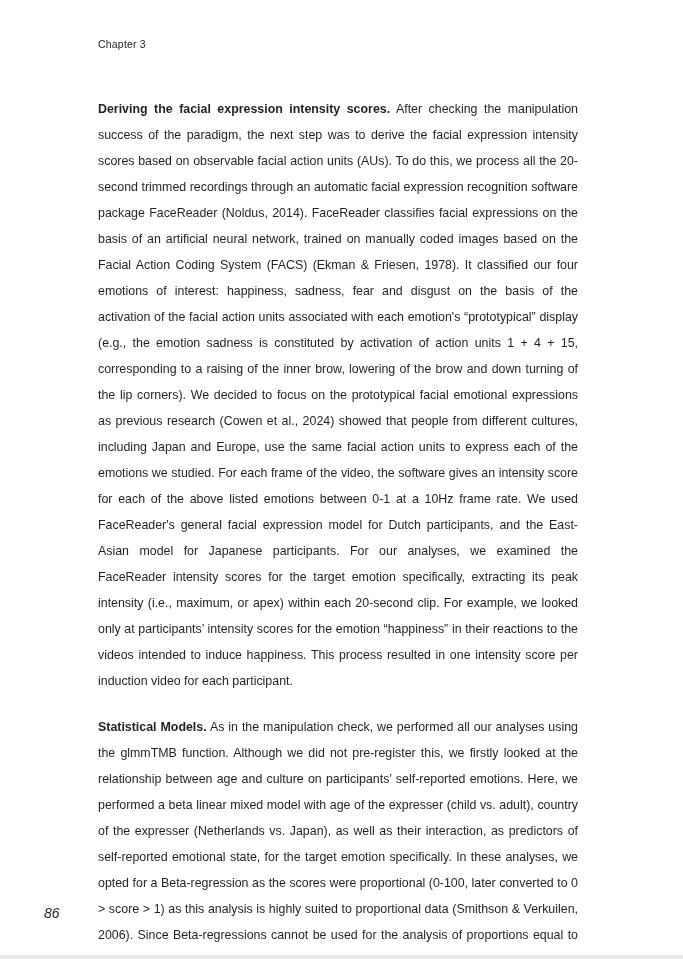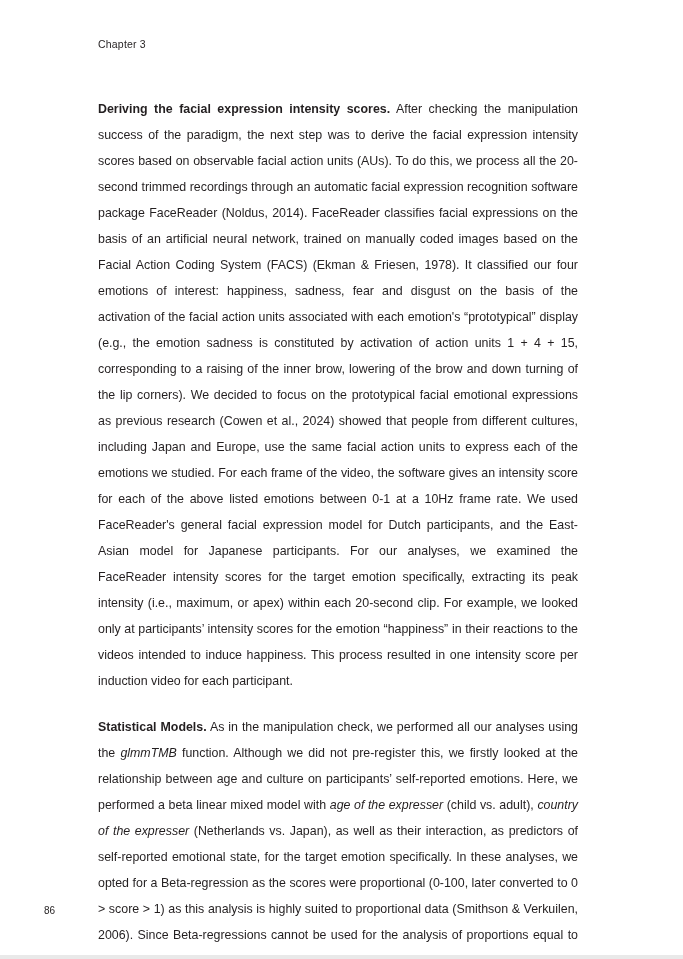--- a/index.html
+++ b/index.html
@@ -41,28 +41,28 @@
     text-justify: inter-word;
     hyphens: none;
   }
   p + p {
     margin-top: 20px;
   }
   .lead {
     font-weight: bold;
   }
   .ital {
-    font-style: italic;
   }
   .folio {
     position: absolute;
     left: 44px;
     top: 905px;
-    font-size: 10px;
+    font-size: 14px;
     color: #231f20;
+    font-style: italic;
   }
 </style>
 </head>
 <body>
 
 <div class="page">
 
   <div class="header">Chapter 3</div>
 
   <div class="content">

